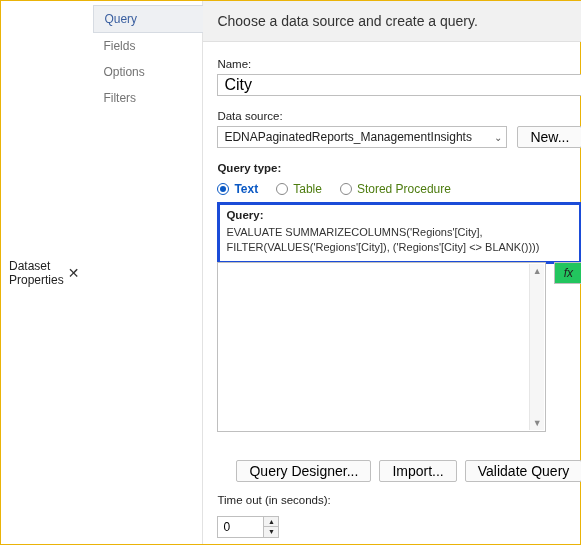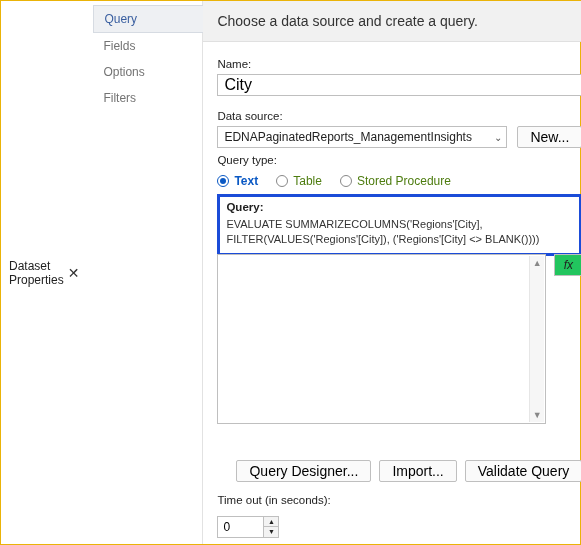--- a/index.html
+++ b/index.html
@@ -72,21 +72,21 @@
 
         <div class="field-label" style="margin-top:14px;">Data source:</div>
         <div class="row-ds">
           <div class="ds-select">
             <span>EDNAPaginatedReports_ManagementInsights</span>
             <span class="chev">⌄</span>
           </div>
           <button class="btn">New...</button>
         </div>
 
-        <div class="field-label" style="margin-top:6px; font-weight:400;">Query type:</div>
+        <div class="field-label" style="margin-top:14px; font-weight:700;">Query type:</div>
         <div class="radio-row">
           <span class="radio-wrap">
             <span class="radio sel"></span>
             <span class="radio-label sel">Text</span>
           </span>
           <span class="radio-wrap">
             <span class="radio"></span>
             <span class="radio-label">Table</span>
           </span>
           <span class="radio-wrap">

